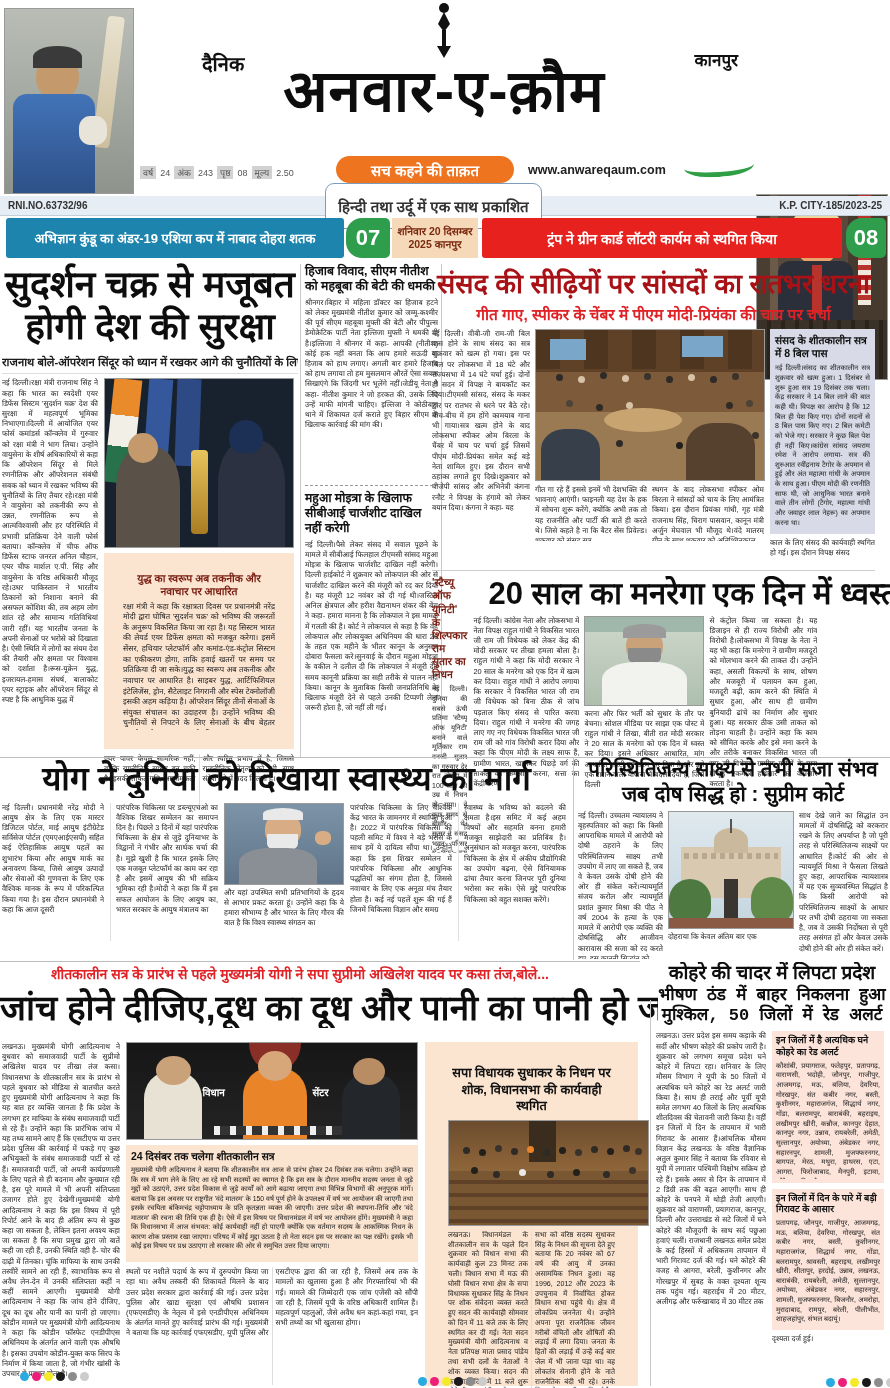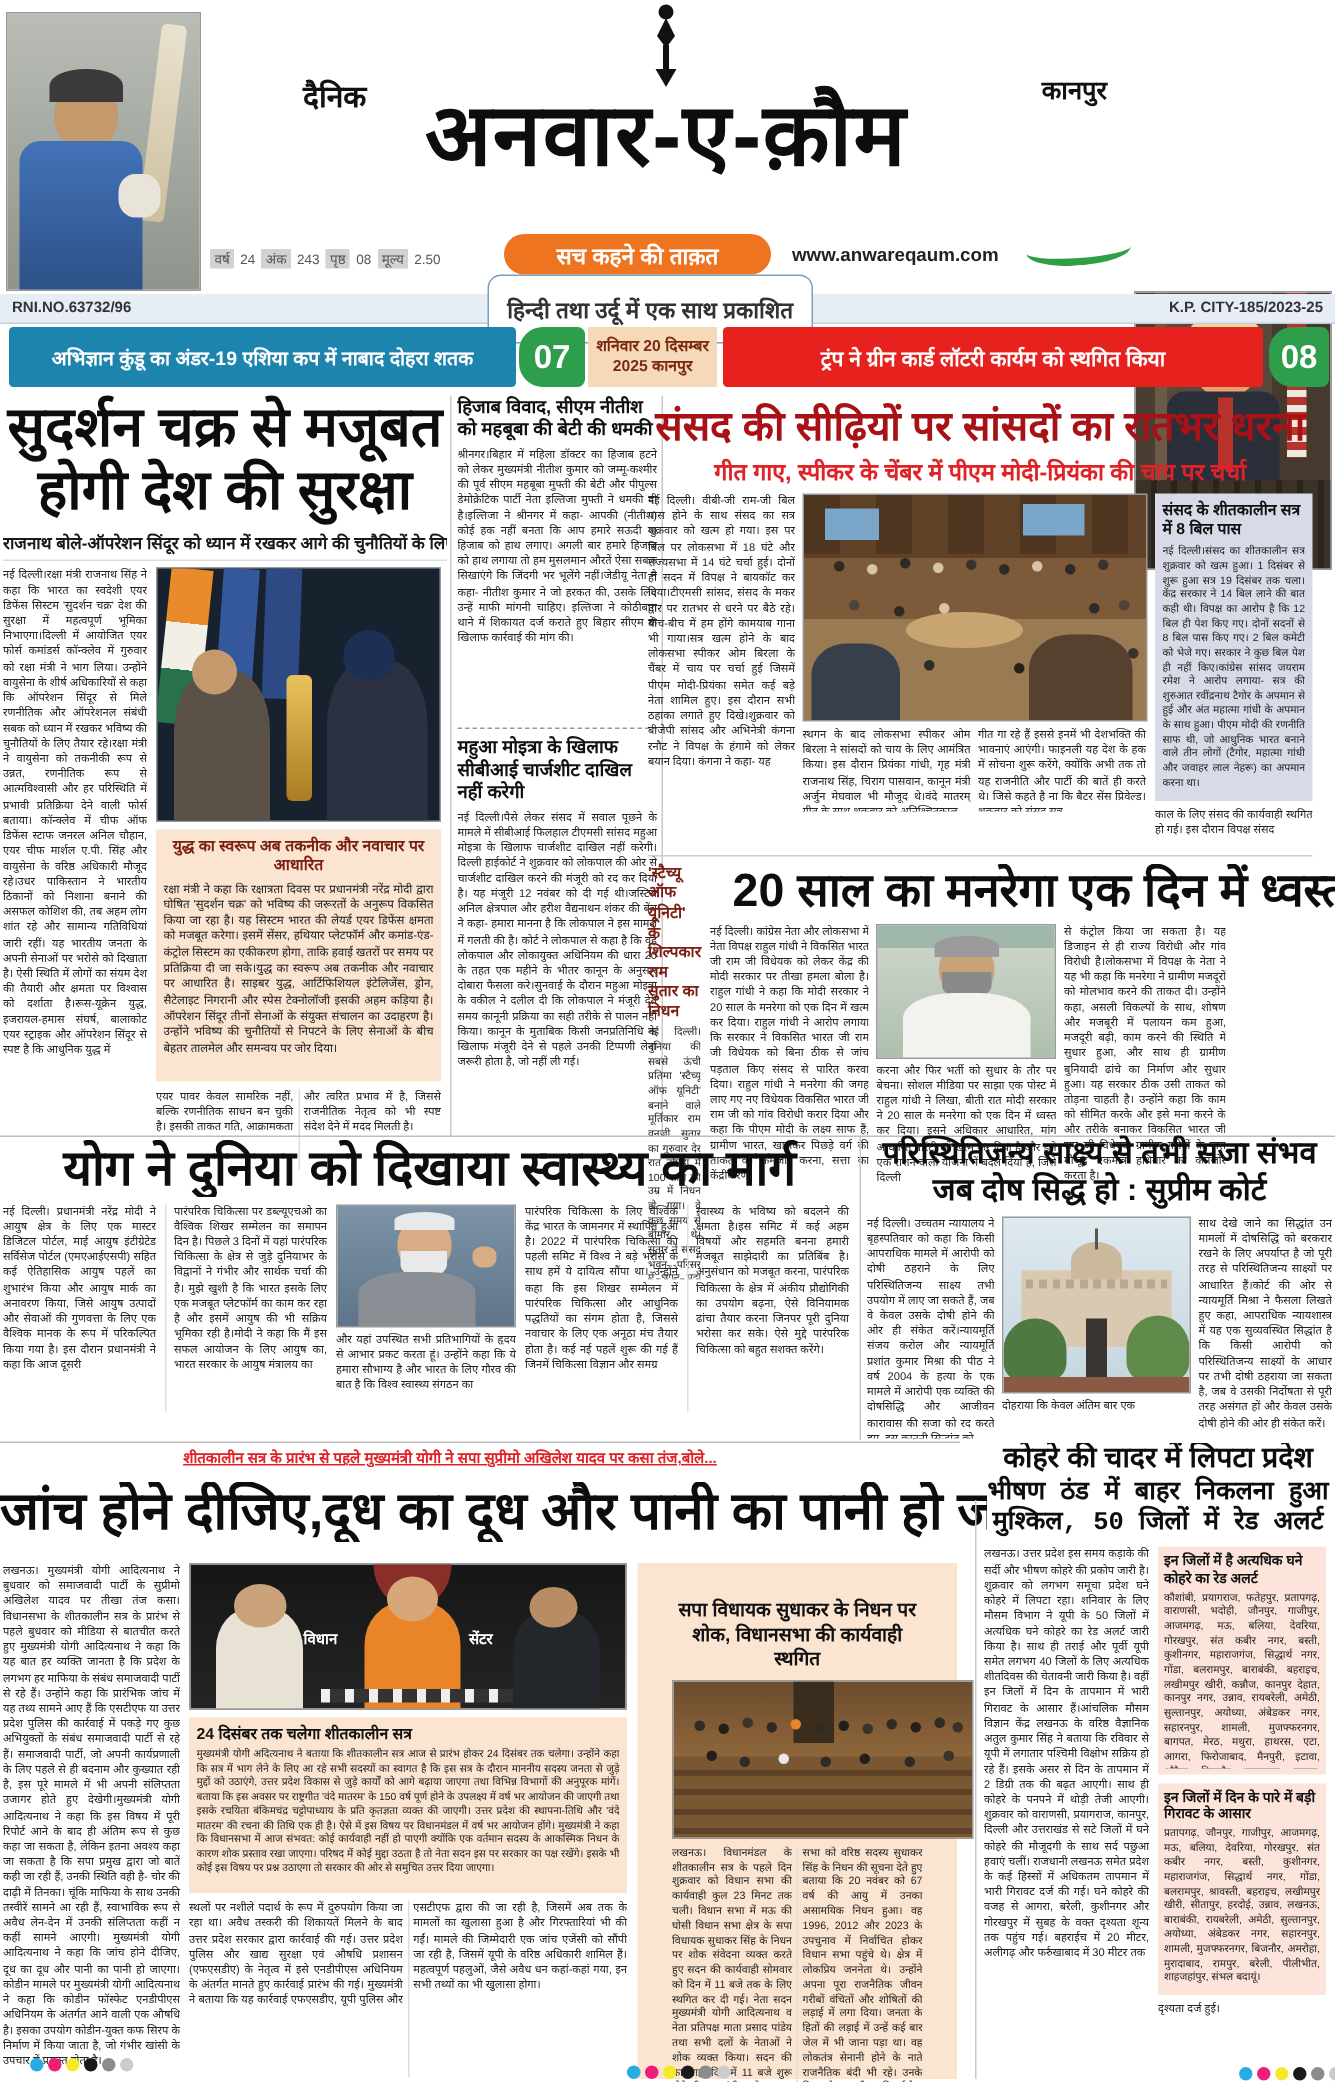--- a/index.html
+++ b/index.html
@@ -133,21 +133,21 @@
           <div class="ph" style="width:188px;height:168px;background:#18222f;">
             <div class="blk" style="left:2%;top:0;width:15%;height:62%;background:linear-gradient(180deg,#e98a2b 0 35%,#f2efe6 35% 65%,#27724a 65%);transform:rotate(6deg);"></div>
             <div class="blk" style="left:22%;top:0;width:13%;height:56%;background:#35589c;transform:rotate(4deg);"></div>
             <div class="blk" style="left:38%;top:0;width:13%;height:52%;background:#2d4a85;transform:rotate(2deg);"></div>
             <div class="blk" style="left:6%;top:40%;width:34%;height:60%;background:#5a5248;border-radius:40% 40% 0 0;"></div>
             <div class="blk" style="left:12%;top:32%;width:16%;height:18%;background:#c49a6c;border-radius:50%;"></div>
             <div class="blk" style="left:60%;top:36%;width:36%;height:64%;background:#2b3140;border-radius:40% 40% 0 0;"></div>
             <div class="blk" style="left:66%;top:24%;width:18%;height:20%;background:#1c2f55;border-radius:50% 50% 40% 40%;"></div>
             <div class="blk" style="left:46%;top:42%;width:9%;height:50%;background:linear-gradient(180deg,#e8c35c,#a97c22);border-radius:4px;"></div>
           </div>
-          <div class="boxpeach" style="margin-top:5px;padding:5px;">
+          <div class="boxpeach" style="margin-top:5px;padding:19px;">
             <div class="boxtitle maroon" style="text-align:center;">युद्ध का स्वरूप अब तकनीक और नवाचार पर आधारित</div>
             <div class="bodytxt" style="font-size:7.7px;height:128px;margin-top:3px;">रक्षा मंत्री ने कहा कि रक्षात्रता दिवस पर प्रधानमंत्री नरेंद्र मोदी द्वारा घोषित 'सुदर्शन चक्र' को भविष्य की जरूरतों के अनुरूप विकसित किया जा रहा है। यह सिस्टम भारत की लेयर्ड एयर डिफेंस क्षमता को मजबूत करेगा। इसमें सेंसर, हथियार प्लेटफॉर्म और कमांड-एंड-कंट्रोल सिस्टम का एकीकरण होगा, ताकि हवाई खतरों पर समय पर प्रतिक्रिया दी जा सके।युद्ध का स्वरूप अब तकनीक और नवाचार पर आधारित है। साइबर युद्ध, आर्टिफिशियल इंटेलिजेंस, ड्रोन, सैटेलाइट निगरानी और स्पेस टेक्नोलॉजी इसकी अहम कड़िया है। ऑपरेशन सिंदूर तीनों सेनाओं के संयुक्त संचालन का उदाहरण है। उन्होंने भविष्य की चुनौतियों से निपटने के लिए सेनाओं के बीच बेहतर तालमेल और समन्वय पर जोर दिया।</div>
           </div>
           <div class="bodytxt c2" style="margin-top:5px;height:54px;">एयर पावर केवल सामरिक नहीं, बल्कि रणनीतिक साधन बन चुकी है। इसकी ताकत गति, आक्रामकता और त्वरित प्रभाव में है, जिससे राजनीतिक नेतृत्व को भी स्पष्ट संदेश देने में मदद मिलती है।</div>
         </div>
       </div>
     </div>
 
     <div class="abs" style="left:305px;top:0;width:133px;height:494px;">
       <div class="h-sm">हिजाब विवाद, सीएम नीतीश को महबूबा की बेटी की धमकी</div>
@@ -167,22 +167,22 @@
             <div class="ph" style="width:228px;height:150px;background:linear-gradient(180deg,#5e4126 0 28%,#7d5a3a 28% 55%,#9a7a52 55%);">
               <div class="blk" style="left:0;top:0;width:100%;height:26%;background:repeating-linear-gradient(90deg,#4d351f 0 24px,#5e4126 24px 48px);"></div>
               <div class="blk" style="left:6%;top:6%;width:16%;height:14%;background:#7aa7c9;"></div>
               <div class="blk" style="left:64%;top:4%;width:18%;height:14%;background:#7aa7c9;"></div>
               <div class="blk" style="left:30%;top:52%;width:34%;height:16%;background:#c8a570;border-radius:50%;"></div>
               <div class="crowd" style="left:20px;top:44px;background:#2e2a26;box-shadow:22px 2px 0 #d9c3a8,44px -2px 0 #2e2a26,66px 1px 0 #d9c3a8,88px -1px 0 #3a332c,110px 2px 0 #2e2a26,132px 0 0 #d9c3a8,154px 2px 0 #2e2a26,176px -1px 0 #3a332c,10px 26px 0 #4d4338,40px 30px 0 #2e2a26,70px 28px 0 #d9c3a8,170px 28px 0 #2e2a26,190px 26px 0 #4d4338,16px 58px 0 #23201c,60px 66px 0 #2e2a26,120px 68px 0 #23201c,170px 62px 0 #2e2a26,196px 58px 0 #3a332c;"></div>
               <div class="blk" style="left:2%;top:66%;width:26%;height:34%;background:#37404a;border-radius:40% 40% 0 0;"></div>
               <div class="blk" style="left:66%;top:62%;width:30%;height:38%;background:#55412e;border-radius:40% 40% 0 0;"></div>
             </div>
             <div style="display:flex;gap:5px;margin-top:4px;">
+              <div class="bodytxt" style="width:112px;height:56px;">गीत गा रहे हैं इससे इनमें भी देशभक्ति की भावनाएं आएंगी। फाइनली यह देश के हक में सोचना शुरू करेंगे, क्योंकि अभी तक तो यह राजनीति और पार्टी की बातें ही करते थे। जिसे कहते है ना कि बैटर सेंस प्रिवेल्ड।शुक्रवार को संसद सत्र</div>
               <div class="bodytxt" style="width:112px;height:56px;">स्थगन के बाद लोकसभा स्पीकर ओम बिरला ने सांसदों को चाय के लिए आमंत्रित किया। इस दौरान प्रियंका गांधी, गृह मंत्री राजनाथ सिंह, चिराग पासवान, कानून मंत्री अर्जुन मेघवाल भी मौजूद थे।वंदे मातरम् गीत के साथ शुक्रवार को अनिश्चितकाल</div>
-              <div class="bodytxt" style="width:112px;height:56px;">गीत गा रहे हैं इससे इनमें भी देशभक्ति की भावनाएं आएंगी। फाइनली यह देश के हक में सोचना शुरू करेंगे, क्योंकि अभी तक तो यह राजनीति और पार्टी की बातें ही करते थे। जिसे कहते है ना कि बैटर सेंस प्रिवेल्ड।शुक्रवार को संसद सत्र</div>
             </div>
           </div>
           <div style="width:105px;">
             <div class="boxgray" style="padding:5px;">
               <div class="boxtitle">संसद के शीतकालीन सत्र में 8 बिल पास</div>
               <div class="bodytxt" style="font-size:7px;height:166px;margin-top:3px;">नई दिल्ली।संसद का शीतकालीन सत्र शुक्रवार को खत्म हुआ। 1 दिसंबर से शुरू हुआ सत्र 19 दिसंबर तक चला। केंद्र सरकार ने 14 बिल लाने की बात कही थी। विपक्ष का आरोप है कि 12 बिल ही पेश किए गए। दोनों सदनों से 8 बिल पास किए गए। 2 बिल कमेटी को भेजे गए। सरकार ने कुछ बिल पेश ही नहीं किए।कांग्रेस सांसद जयराम रमेश ने आरोप लगाया- सत्र की शुरुआत रवींद्रनाथ टैगोर के अपमान से हुई और अंत महात्मा गांधी के अपमान के साथ हुआ। पीएम मोदी की रणनीति साफ थी, जो आधुनिक भारत बनाने वाले तीन लोगों (टैगोर, महात्मा गांधी और जवाहर लाल नेहरू) का अपमान करना था।</div>
             </div>
             <div class="bodytxt" style="margin-top:4px;height:26px;">काल के लिए संसद की कार्यवाही स्थगित हो गई। इस दौरान विपक्ष संसद</div>
           </div>
         </div>
@@ -254,21 +254,21 @@
           <div class="blk" style="left:0;top:92%;width:100%;height:8%;background:#8a5a45;"></div>
         </div>
         <div class="bodytxt" style="margin-top:3px;height:22px;">दोहराया कि केवल अंतिम बार एक</div>
       </div>
       <div class="bodytxt" style="width:90px;height:148px;">साथ देखे जाने का सिद्धांत उन मामलों में दोषसिद्धि को बरकरार रखने के लिए अपर्याप्त है जो पूरी तरह से परिस्थितिजन्य साक्ष्यों पर आधारित हैं।कोर्ट की ओर से न्यायमूर्ति मिश्रा ने फैसला लिखते हुए कहा, आपराधिक न्यायशास्त्र में यह एक सुव्यवस्थित सिद्धांत है कि किसी आरोपी को परिस्थितिजन्य साक्ष्यों के आधार पर तभी दोषी ठहराया जा सकता है, जब वे उसकी निर्दोषता से पूरी तरह असंगत हों और केवल उसके दोषी होने की ओर ही संकेत करें।</div>
     </div>
   </div>
 
   <div class="hrule" style="top:961px;left:0;width:640px;"></div>
 
-  <div class="sub-red abs" style="top:964px;left:0;width:600px;font-size:10px;text-decoration:underline;">शीतकालीन सत्र के प्रारंभ से पहले मुख्यमंत्री योगी ने सपा सुप्रीमो अखिलेश यादव पर कसा तंज,बोले...</div>
+  <div class="sub-red abs" style="top:964px;left:0;width:600px;font-size:14px;">शीतकालीन सत्र के प्रारंभ से पहले मुख्यमंत्री योगी ने सपा सुप्रीमो अखिलेश यादव पर कसा तंज,बोले...</div>
   <div class="hl-xl abs" style="top:988px;left:0;width:658px;font-size:35px;white-space:nowrap;overflow:hidden;">जांच होने दीजिए,दूध का दूध और पानी का पानी हो जाएगा</div>
 
   <div class="abs" style="top:1042px;left:2px;width:418px;height:344px;">
     <div style="display:flex;gap:6px;">
       <div class="bodytxt" style="width:118px;height:340px;">लखनऊ। मुख्यमंत्री योगी आदित्यनाथ ने बुधवार को समाजवादी पार्टी के सुप्रीमो अखिलेश यादव पर तीखा तंज कसा। विधानसभा के शीतकालीन सत्र के प्रारंभ से पहले बुधवार को मीडिया से बातचीत करते हुए मुख्यमंत्री योगी आदित्यनाथ ने कहा कि यह बात हर व्यक्ति जानता है कि प्रदेश के लगभग हर माफिया के संबंध समाजवादी पार्टी से रहे हैं। उन्होंने कहा कि प्रारंभिक जांच में यह तथ्य सामने आए हैं कि एसटीएफ या उत्तर प्रदेश पुलिस की कार्रवाई में पकड़े गए कुछ अभियुक्तों के संबंध समाजवादी पार्टी से रहे हैं। समाजवादी पार्टी, जो अपनी कार्यप्रणाली के लिए पहले से ही बदनाम और कुख्यात रही है, इस पूरे मामले में भी अपनी संलिप्तता उजागर होते हुए देखेगी।मुख्यमंत्री योगी आदित्यनाथ ने कहा कि इस विषय में पूरी रिपोर्ट आने के बाद ही अंतिम रूप से कुछ कहा जा सकता है, लेकिन इतना अवश्य कहा जा सकता है कि सपा प्रमुख द्वारा जो बातें कही जा रही हैं, उनकी स्थिति वही है- चोर की दाढ़ी में तिनका। चूंकि माफिया के साथ उनकी तस्वीरें सामने आ रही हैं, स्वाभाविक रूप से अवैध लेन-देन में उनकी संलिप्तता कहीं न कहीं सामने आएगी। मुख्यमंत्री योगी आदित्यनाथ ने कहा कि जांच होने दीजिए, दूध का दूध और पानी का पानी हो जाएगा।कोडीन मामले पर मुख्यमंत्री योगी आदित्यनाथ ने कहा कि कोडीन फॉस्फेट एनडीपीएस अधिनियम के अंतर्गत आने वाली एक औषधि है। इसका उपयोग कोडीन-युक्त कफ सिरप के निर्माण में किया जाता है, जो गंभीर खांसी के उपचार में प्रयुक्त होता है।</div>
       <div style="width:292px;">
         <div class="ph" style="width:290px;height:96px;background:linear-gradient(180deg,#161616,#242424);">
           <div class="blk" style="left:42%;top:-30%;width:18%;height:60%;background:#8a2f27;border-radius:50%;"></div>
           <div class="blk" style="left:6%;top:30%;width:20%;height:70%;background:#e8e2d4;border-radius:40% 40% 0 0;"></div>
           <div class="blk" style="left:10%;top:14%;width:12%;height:30%;background:#caa27a;border-radius:50%;"></div>

